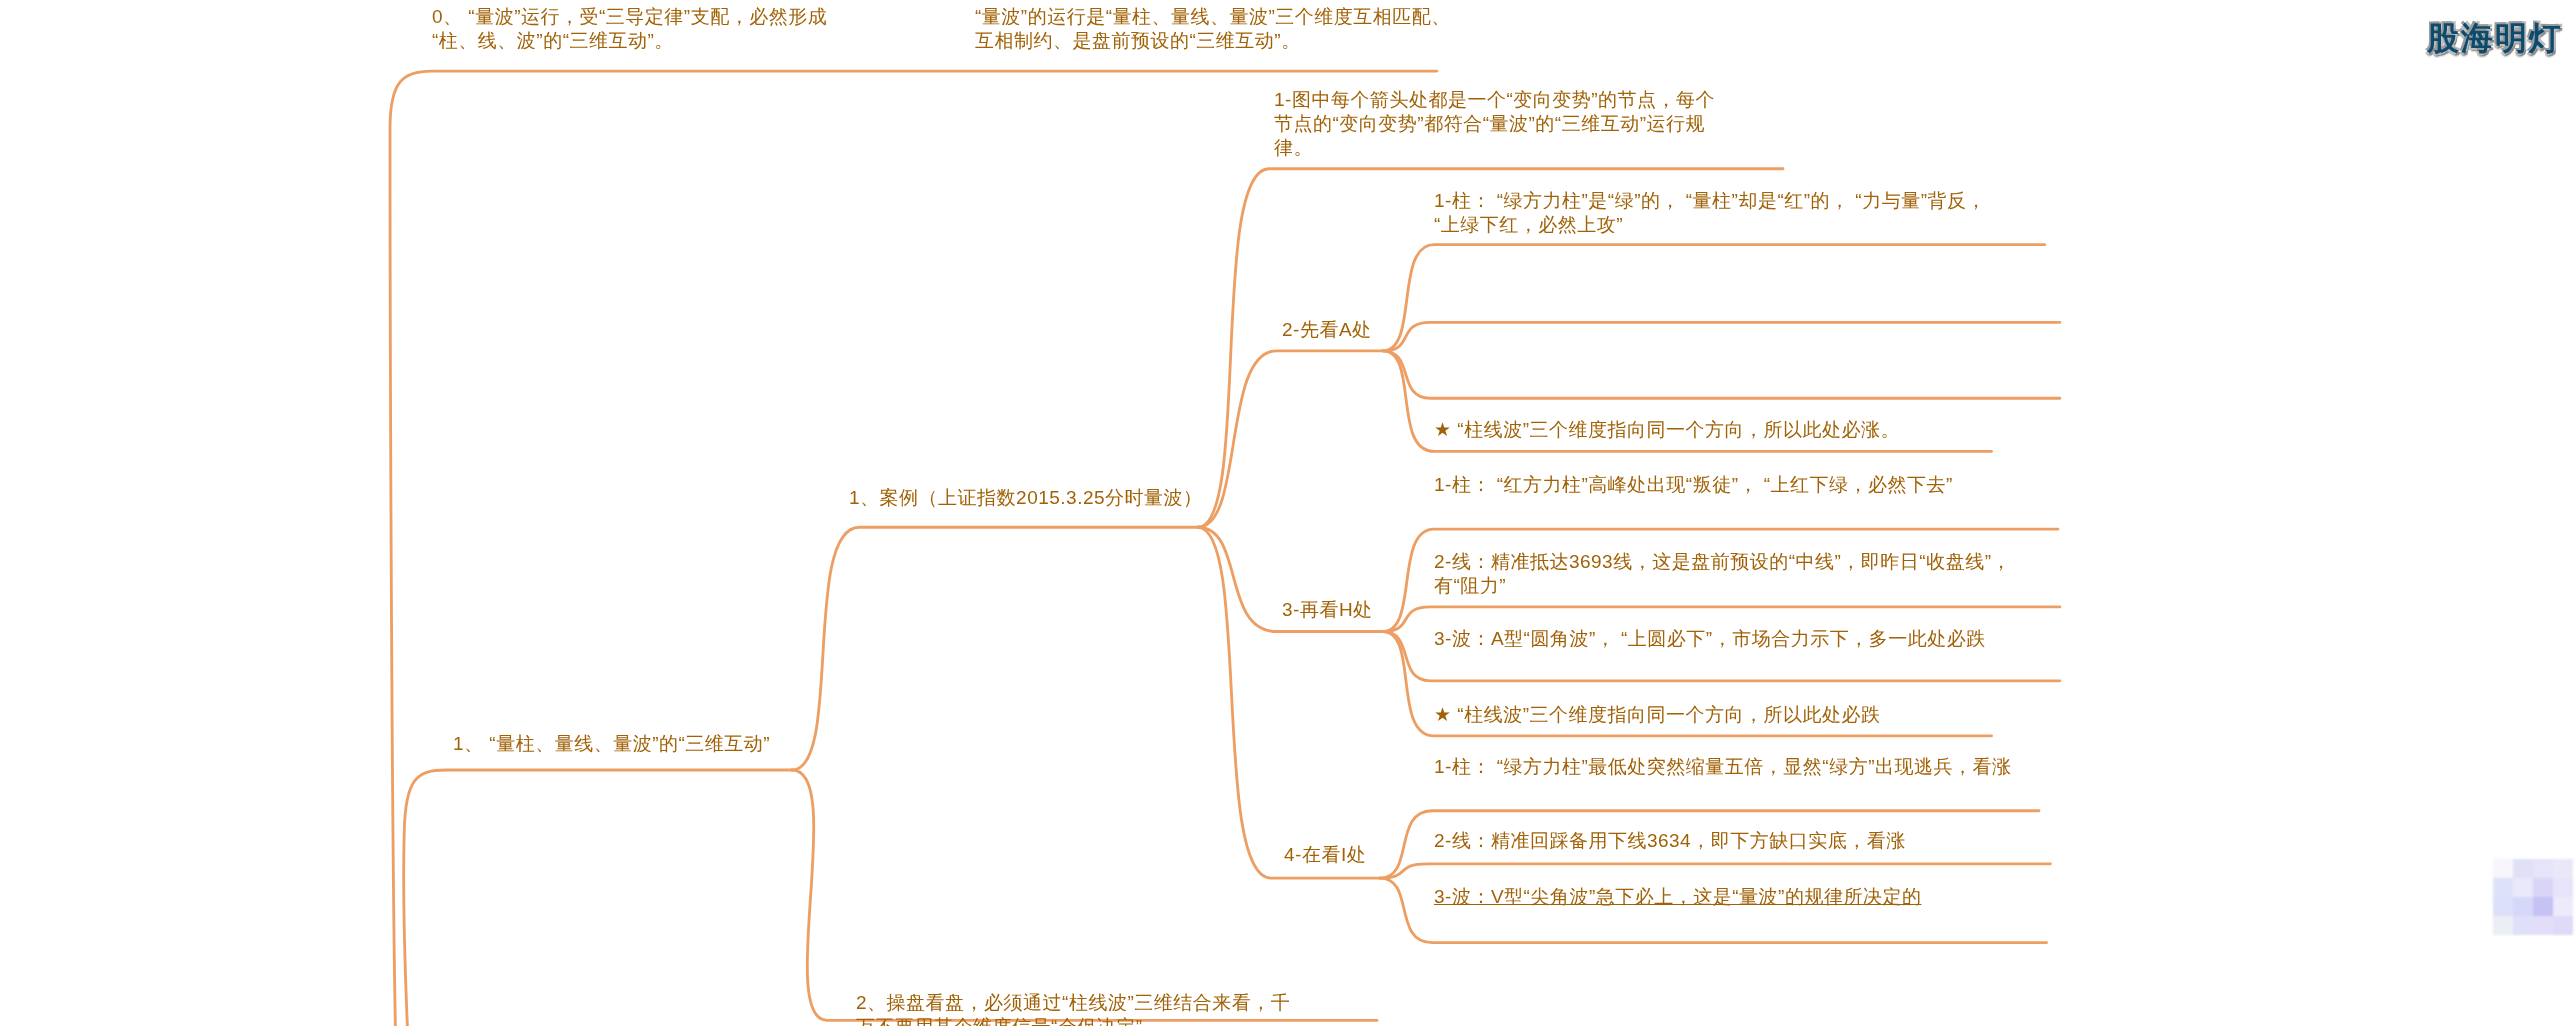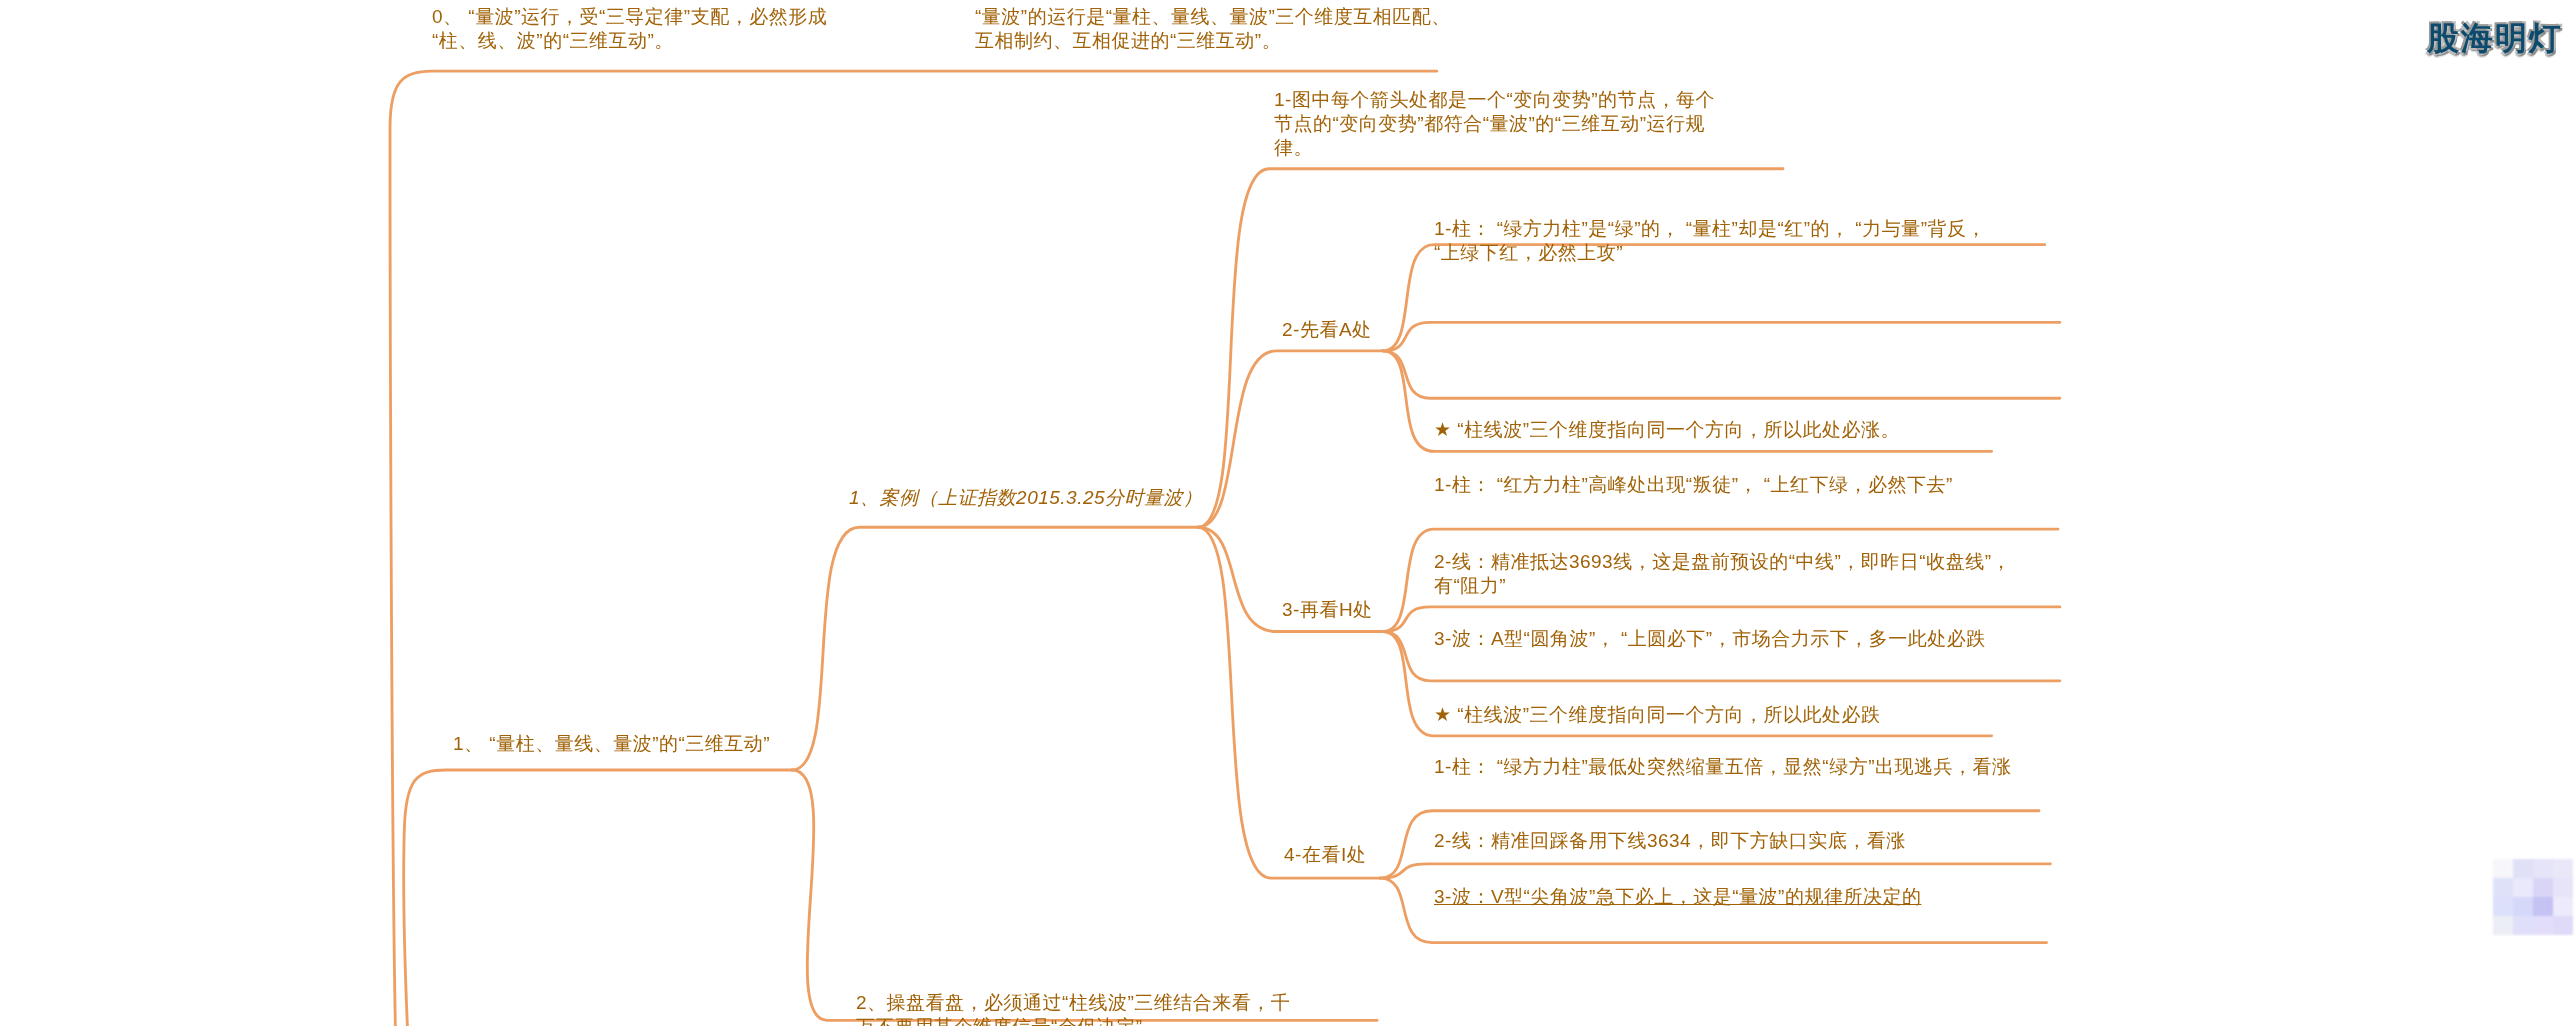--- a/index.html
+++ b/index.html
@@ -58,33 +58,33 @@
     <path d="M1458,666 C1492,666 1472,640 1508,640 L2172,640"></path>
     <path d="M1458,666 C1492,666 1472,718 1508,718 L2172,718"></path>
     <path d="M1458,666 C1496,666 1468,776 1512,776 L2100,776"></path>
 
     <path d="M1455,926 C1492,926 1468,855 1510,855 L2150,855"></path>
     <path d="M1455,926 C1488,926 1470,911 1505,911 L2162,911"></path>
     <path d="M1455,926 C1492,926 1468,994 1510,994 L2158,994"></path>
   </svg>
 
   <div class="node" style="left:432px;top:4.7px;width:438px;">0、 “量波”运行，受“三导定律”支配，必然形成 “柱、线、波”的“三维互动”。</div>
-  <div class="node" style="left:975px;top:4.7px;width:479px;">“量波”的运行是“量柱、量线、量波”三个维度互相匹配、互相制约、互相促进的“三维互动”。</div>
+  <div class="node" style="left:975px;top:4.7px;width:479px;">“量波”的运行是“量柱、量线、量波”三个维度互相匹配、互相制约、是盘前预设的“三维互动”。</div>
 
   <div class="node" style="left:453px;top:732px;width:417px;">1、 “量柱、量线、量波”的“三维互动”</div>
 
-  <div class="node" style="left:849px;top:486px;width:436px;font-style:italic;">1、案例（上证指数2015.3.25分时量波）</div>
+  <div class="node" style="left:849px;top:486px;width:436px;">1、案例（上证指数2015.3.25分时量波）</div>
 
   <div class="node" style="left:1274px;top:88px;width:455px;">1-图中每个箭头处都是一个“变向变势”的节点，每个节点的“变向变势”都符合“量波”的“三维互动”运行规律。</div>
 
   <div class="node branch-label" style="left:1282px;top:318px;">2-先看A处</div>
   <div class="node branch-label" style="left:1282px;top:598px;">3-再看H处</div>
   <div class="node branch-label" style="left:1284px;top:843px;">4-在看I处</div>
 
-  <div class="node" style="left:1434px;top:189px;width:583px;margin-top:28px;">1-柱： “绿方力柱”是“绿”的， “量柱”却是“红”的， “力与量”背反， “上绿下红，必然上攻”</div>
+  <div class="node" style="left:1434px;top:189px;width:583px;">1-柱： “绿方力柱”是“绿”的， “量柱”却是“红”的， “力与量”背反， “上绿下红，必然上攻”</div>
   <div class="node" style="left:1434px;top:418px;width:583px;">★ “柱线波”三个维度指向同一个方向，所以此处必涨。</div>
 
   <div class="node" style="left:1434px;top:473px;width:583px;">1-柱： “红方力柱”高峰处出现“叛徒”， “上红下绿，必然下去”</div>
   <div class="node" style="left:1434px;top:550px;width:583px;">2-线：精准抵达3693线，这是盘前预设的“中线”，即昨日“收盘线”，有“阻力”</div>
   <div class="node" style="left:1434px;top:627px;width:583px;">3-波：A型“圆角波”， “上圆必下”，市场合力示下，多一此处必跌</div>
   <div class="node" style="left:1434px;top:703px;width:583px;">★ “柱线波”三个维度指向同一个方向，所以此处必跌</div>
 
   <div class="node" style="left:1434px;top:755px;width:583px;">1-柱： “绿方力柱”最低处突然缩量五倍，显然“绿方”出现逃兵，看涨</div>
   <div class="node" style="left:1434px;top:829px;width:583px;">2-线：精准回踩备用下线3634，即下方缺口实底，看涨</div>
   <div class="node" style="left:1434px;top:885px;width:583px;text-decoration:underline;">3-波：V型“尖角波”急下必上，这是“量波”的规律所决定的</div>

